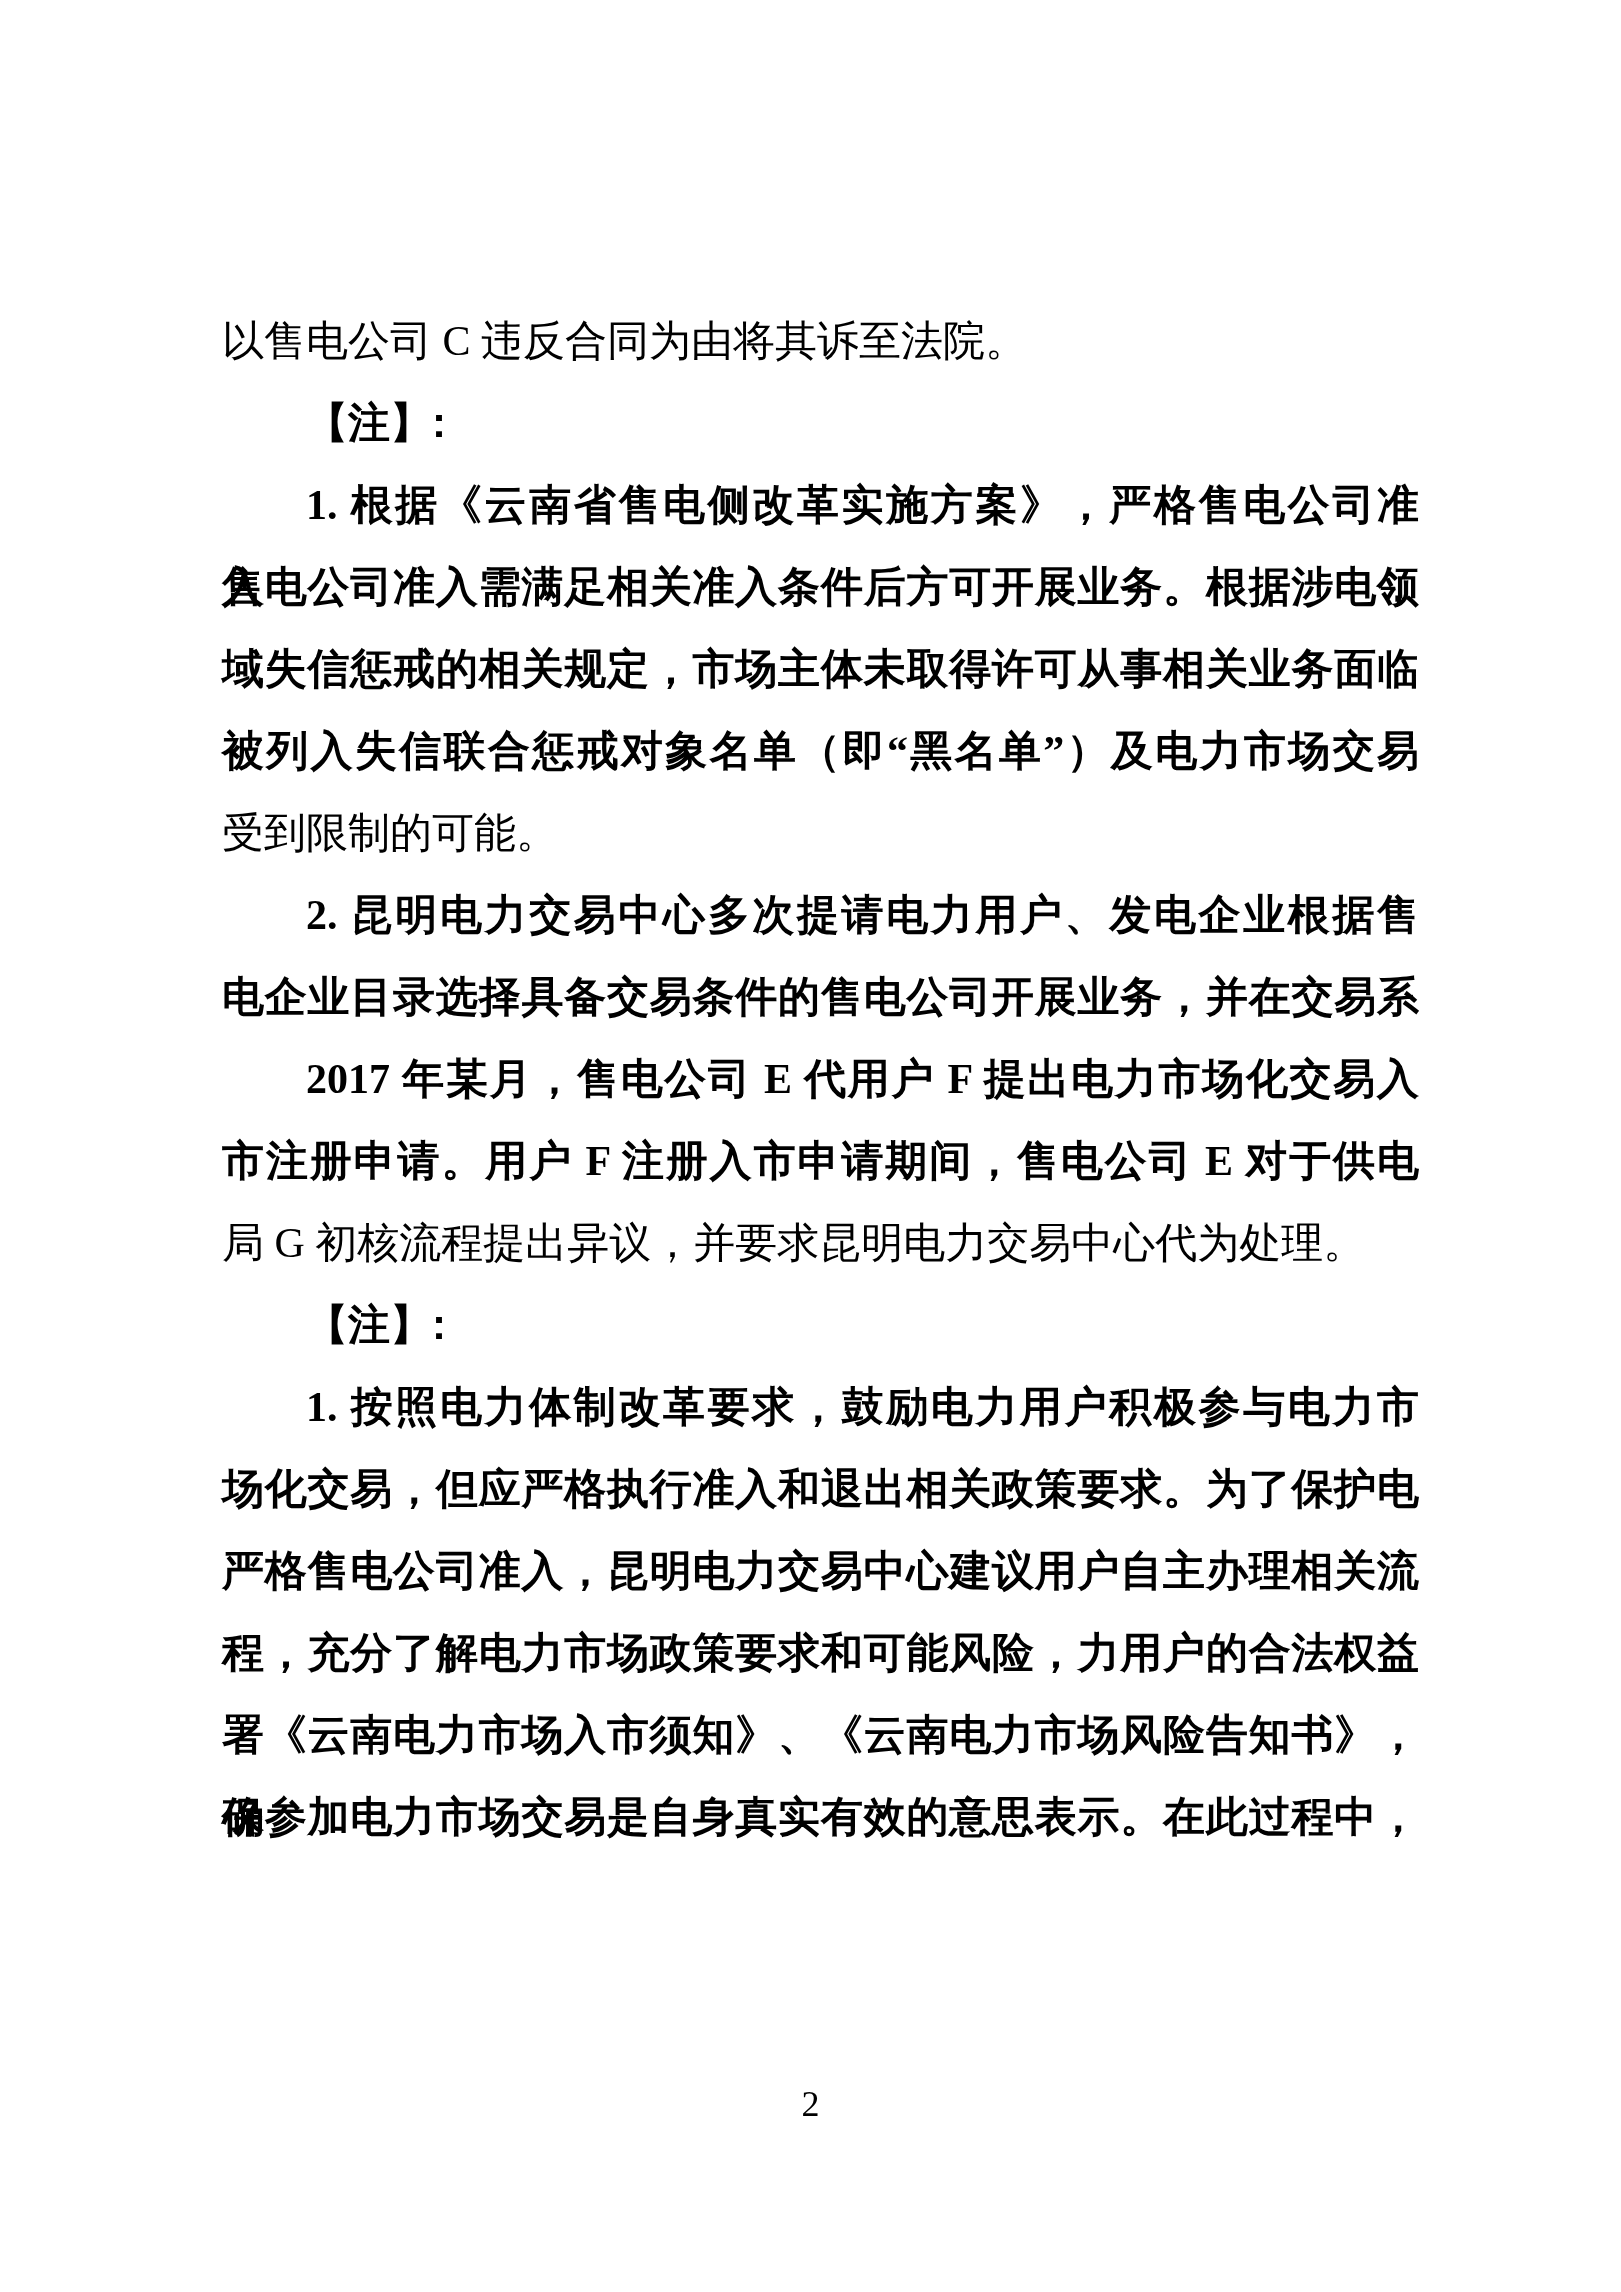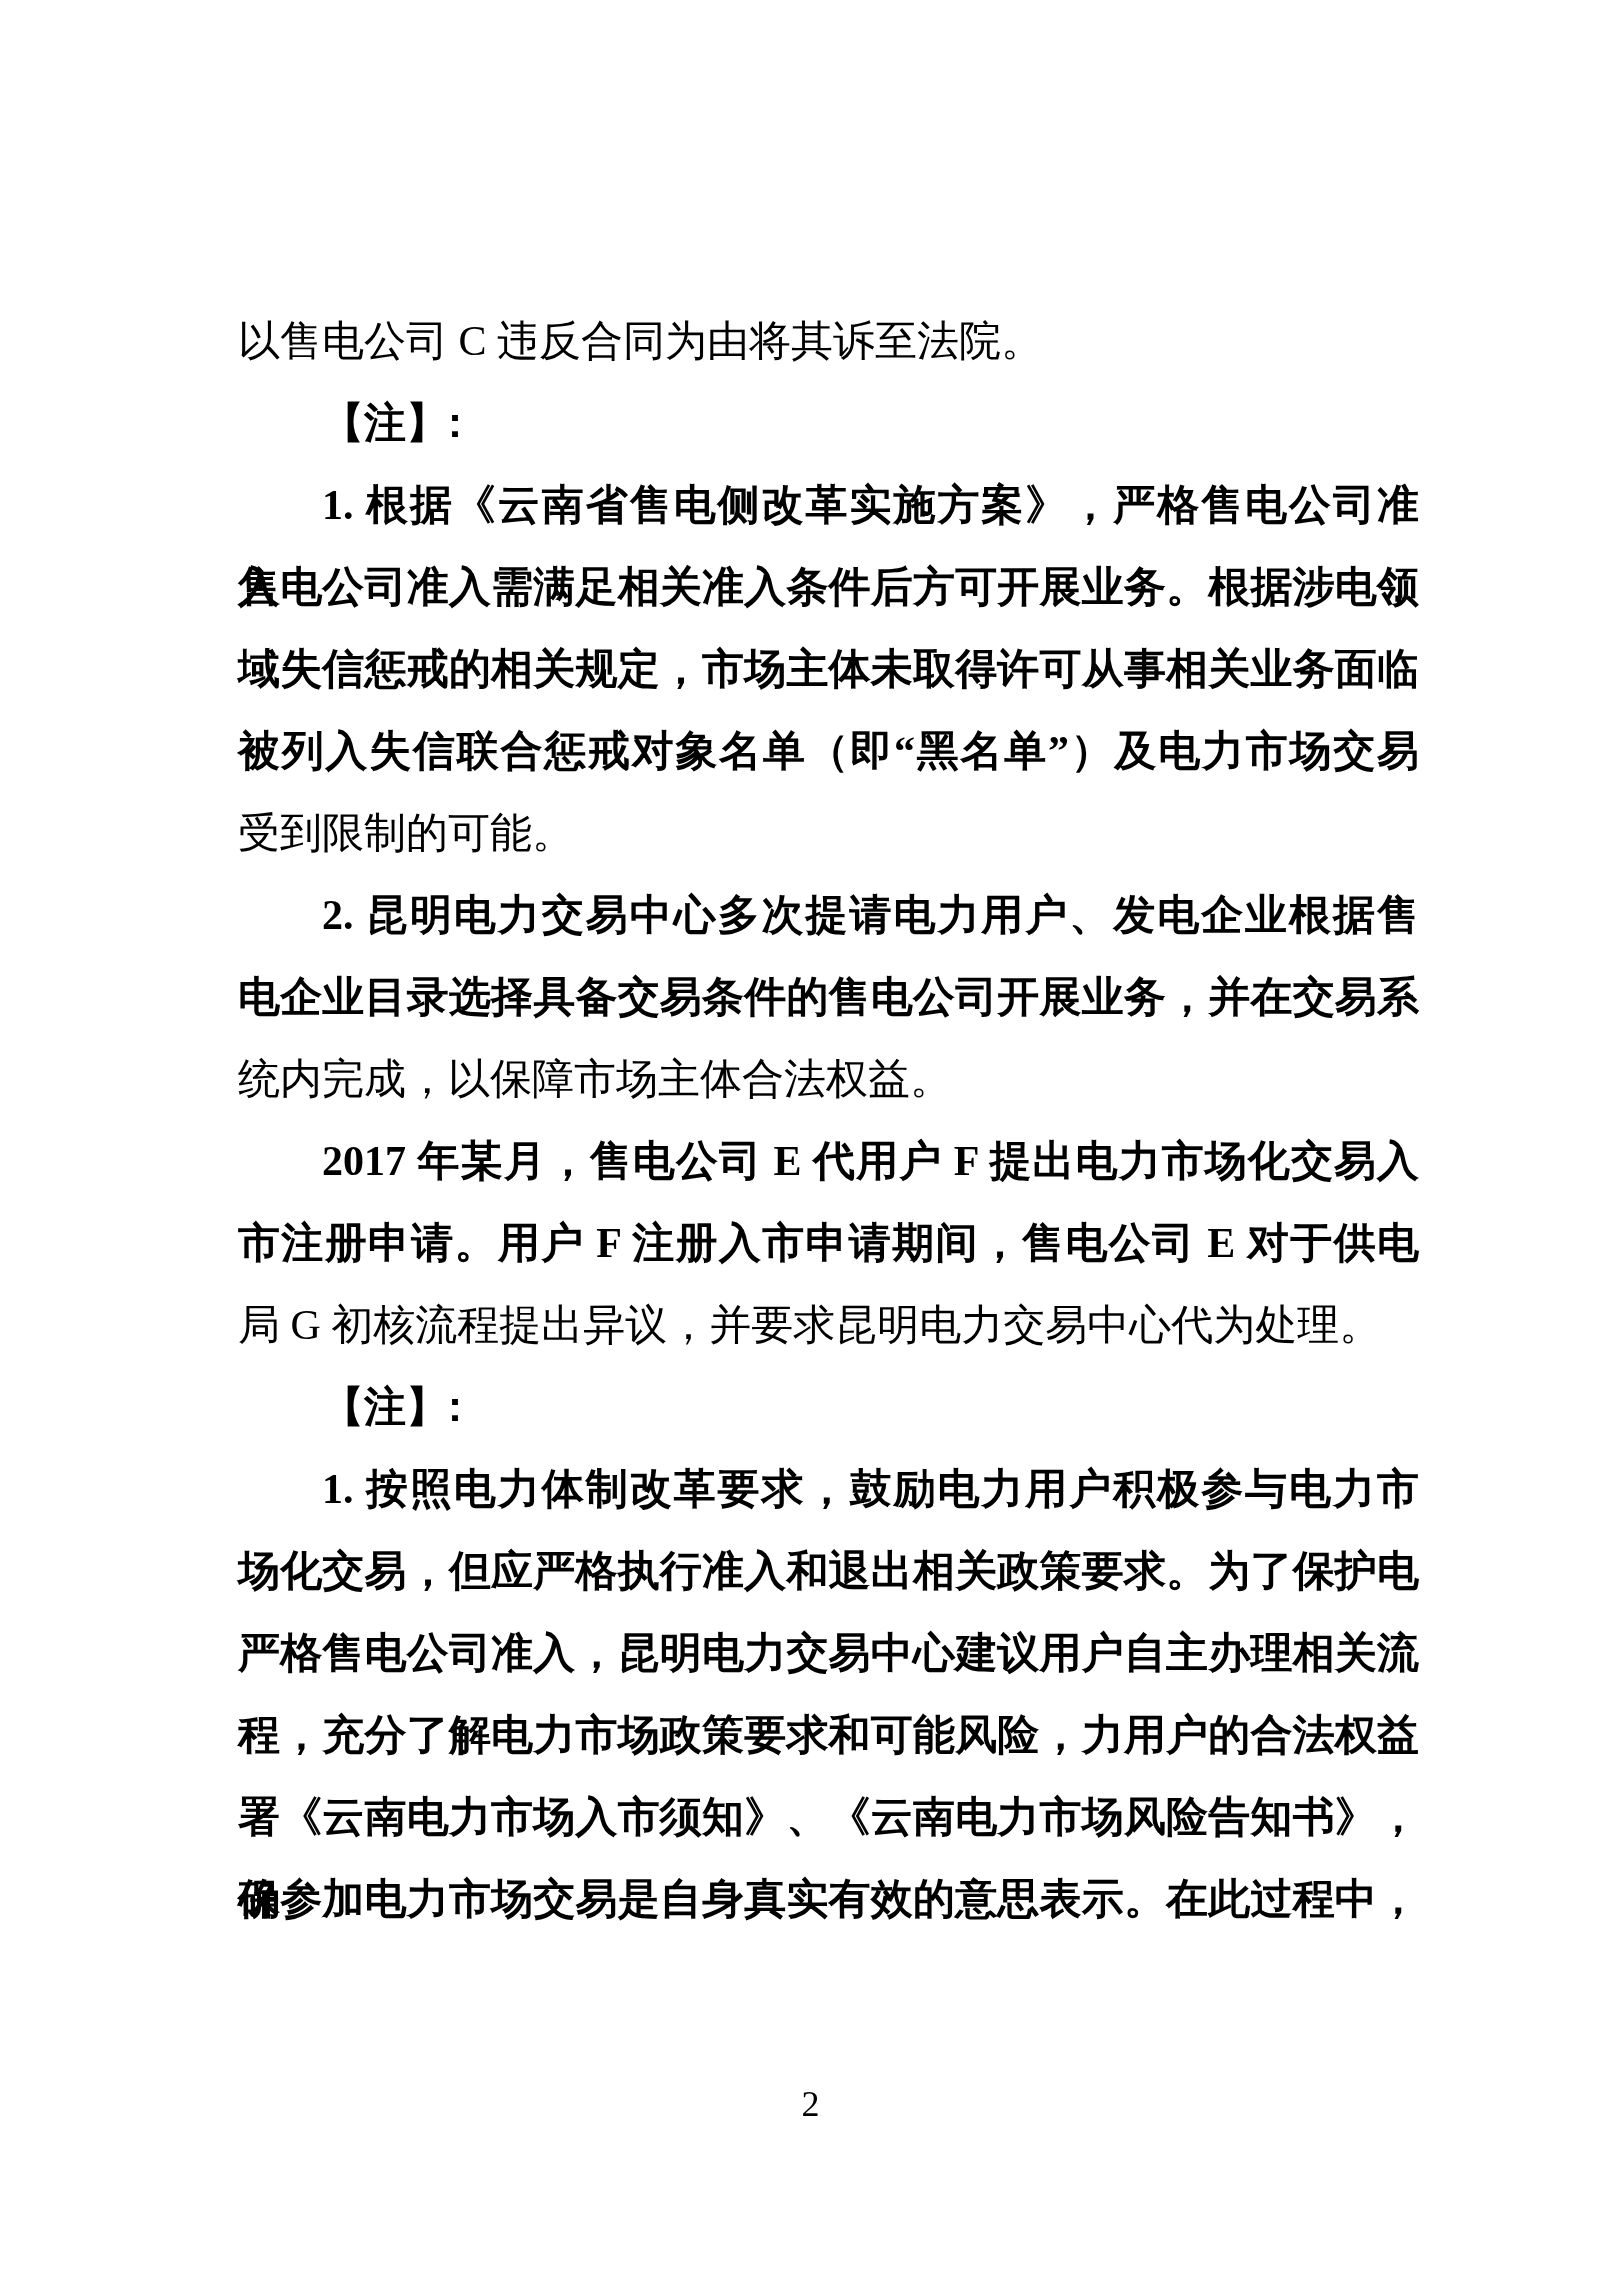--- a/index.html
+++ b/index.html
@@ -21,21 +21,20 @@
     top: 300px;
     width: 1197px;
     font-family: "Liberation Serif", "DejaVu Serif", serif;
     font-size: 42px;
     line-height: 82px;
     color: #000000;
   }
   .ln {
     height: 82px;
     overflow: visible;
-    margin-left: 16px;
   }
   
   .j {
     text-align: justify;
     text-align-last: justify;
     text-justify: inter-character;
     font-weight: bold;
   }
   
   .indent {
@@ -66,21 +65,20 @@
   <div class="textblock">
     <div class="ln">以售电公司 C 违反合同为由将其诉至法院。</div>
     <div class="ln hd indent">【注】:</div>
     <div class="ln j indent">1. 根据《云南省售电侧改革实施方案》，严格售电公司准入，</div>
     <div class="ln j">售电公司准入需满足相关准入条件后方可开展业务。根据涉电领</div>
     <div class="ln j">域失信惩戒的相关规定，市场主体未取得许可从事相关业务面临</div>
     <div class="ln j">被列入失信联合惩戒对象名单（即“黑名单”）及电力市场交易</div>
     <div class="ln">受到限制的可能。</div>
     <div class="ln j indent">2. 昆明电力交易中心多次提请电力用户、发电企业根据售</div>
     <div class="ln j">电企业目录选择具备交易条件的售电公司开展业务，并在交易系</div>
-    <div class="ln">统内完成，以保障市场主体合法权益。</div>
     <div class="ln j indent">2017 年某月，售电公司 E 代用户 F 提出电力市场化交易入</div>
     <div class="ln j">市注册申请。用户 F 注册入市申请期间，售电公司 E 对于供电</div>
     <div class="ln">局 G 初核流程提出异议，并要求昆明电力交易中心代为处理。</div>
     <div class="ln hd indent">【注】:</div>
     <div class="ln j indent">1. 按照电力体制改革要求，鼓励电力用户积极参与电力市</div>
     <div class="ln j">场化交易，但应严格执行准入和退出相关政策要求。为了保护电</div>
     <div class="ln j">严格售电公司准入，昆明电力交易中心建议用户自主办理相关流</div>
     <div class="ln j">程，充分了解电力市场政策要求和可能风险，力用户的合法权益</div>
     <div class="ln j">署《云南电力市场入市须知》、《云南电力市场风险告知书》，确</div>
     <div class="ln j">保参加电力市场交易是自身真实有效的意思表示。在此过程中，</div>

